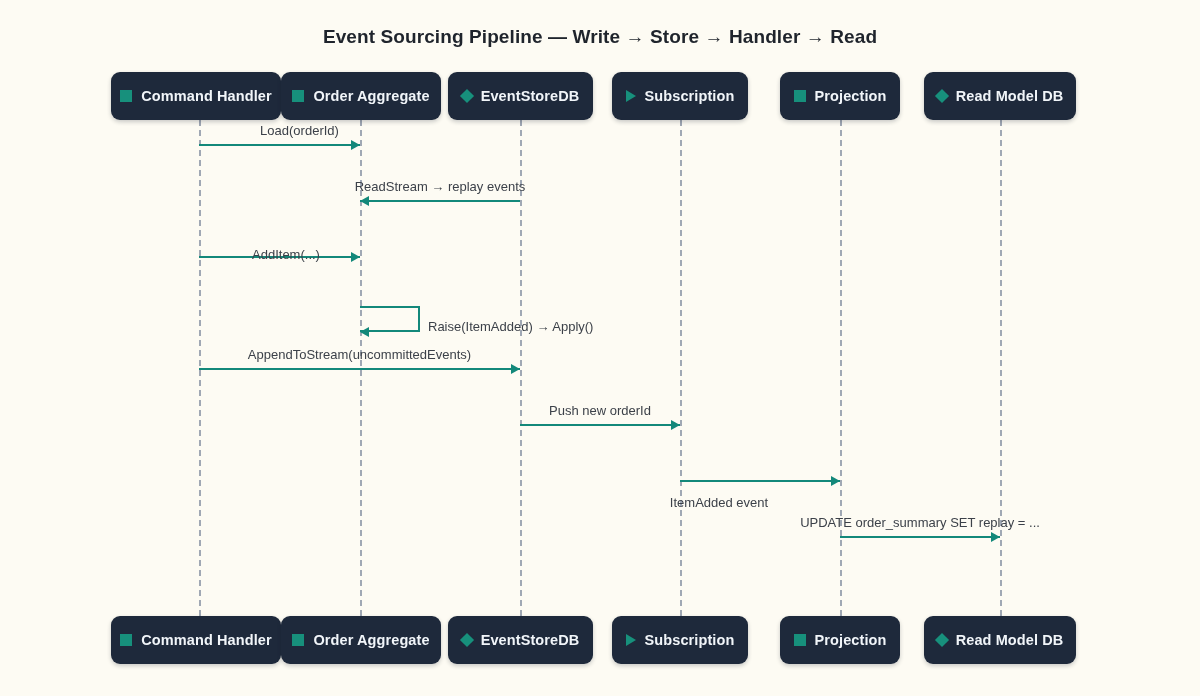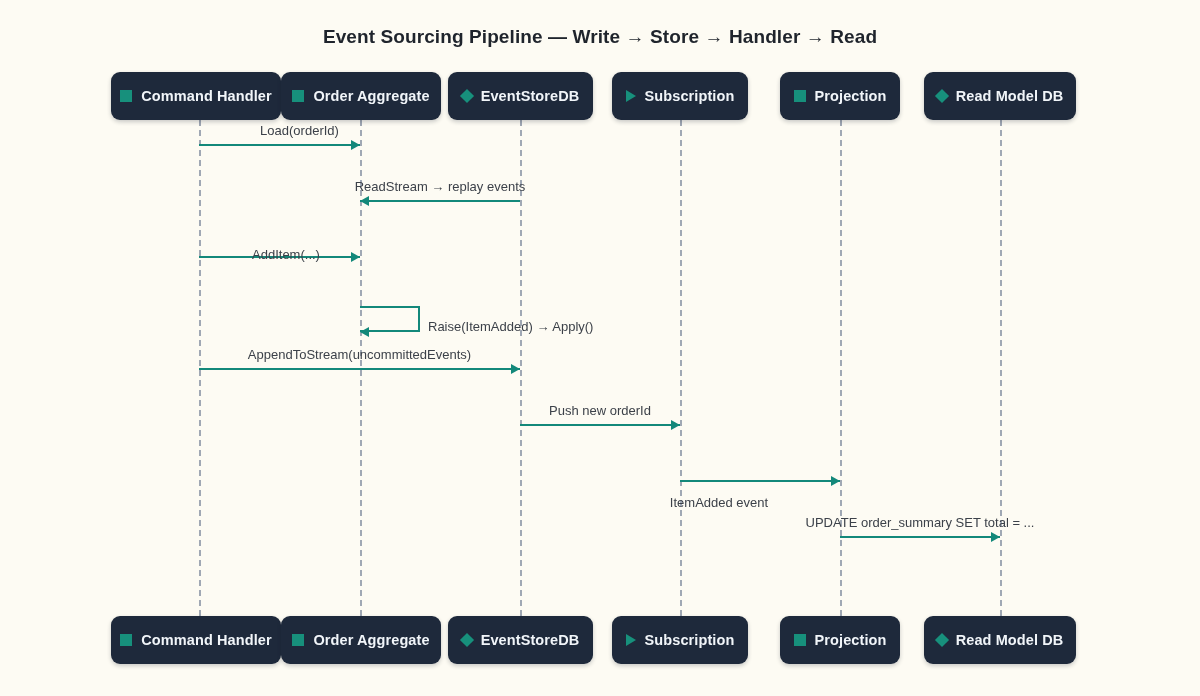--- a/index.html
+++ b/index.html
@@ -146,21 +146,21 @@
       <div class="arrowhead right" style="left: 511px; top: 364px;"></div>
       <div class="msg-label" style="top: 347px; left: 359.5px; transform: translateX(-50%);">AppendToStream(uncommittedEvents)</div>
       <div class="msg" style="left: 520px; top: 424px; width: 160px;"></div>
       <div class="arrowhead right" style="left: 671px; top: 420px;"></div>
       <div class="msg-label" style="top: 403px; left: 600px; transform: translateX(-50%);">Push new orderId</div>
       <div class="msg" style="left: 680px; top: 480px; width: 160px;"></div>
       <div class="arrowhead right" style="left: 831px; top: 476px;"></div>
       <div class="msg-label" style="top: 459px; left: 719px; transform: translateX(-50%); margin-top: 36px;">ItemAdded event</div>
       <div class="msg" style="left: 840px; top: 536px; width: 160px;"></div>
       <div class="arrowhead right" style="left: 991px; top: 532px;"></div>
-      <div class="msg-label" style="top: 515px; left: 920px; transform: translateX(-50%);">UPDATE order_summary SET total = ...</div>
+      <div class="msg-label" style="top: 515px; left: 920px; transform: translateX(-50%);">UPDATE order_summary SET replay = ...</div>
     </div>
   <div id="participants-top">
       <div class="participant-box" style="left: 111px; width: 170px; top: 72px;">
         <span class="p-icon square"></span>
         <span class="participant-label">Command Handler</span>
       </div>
       <div class="participant-box" style="left: 281px; width: 160px; top: 72px;">
         <span class="p-icon square"></span>
         <span class="participant-label">Order Aggregate</span>
       </div>

